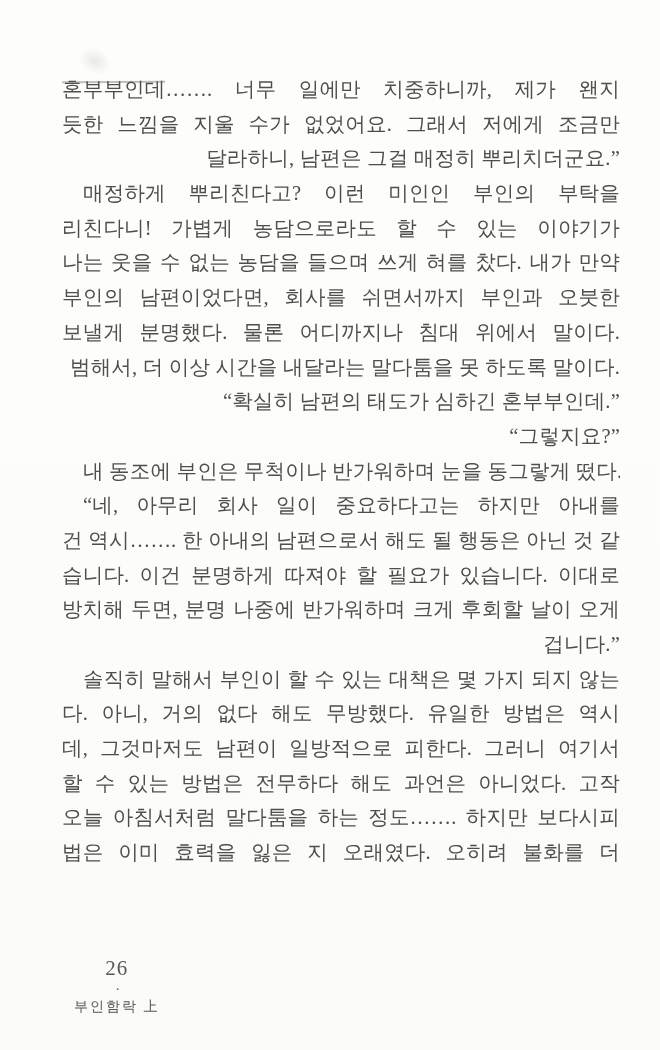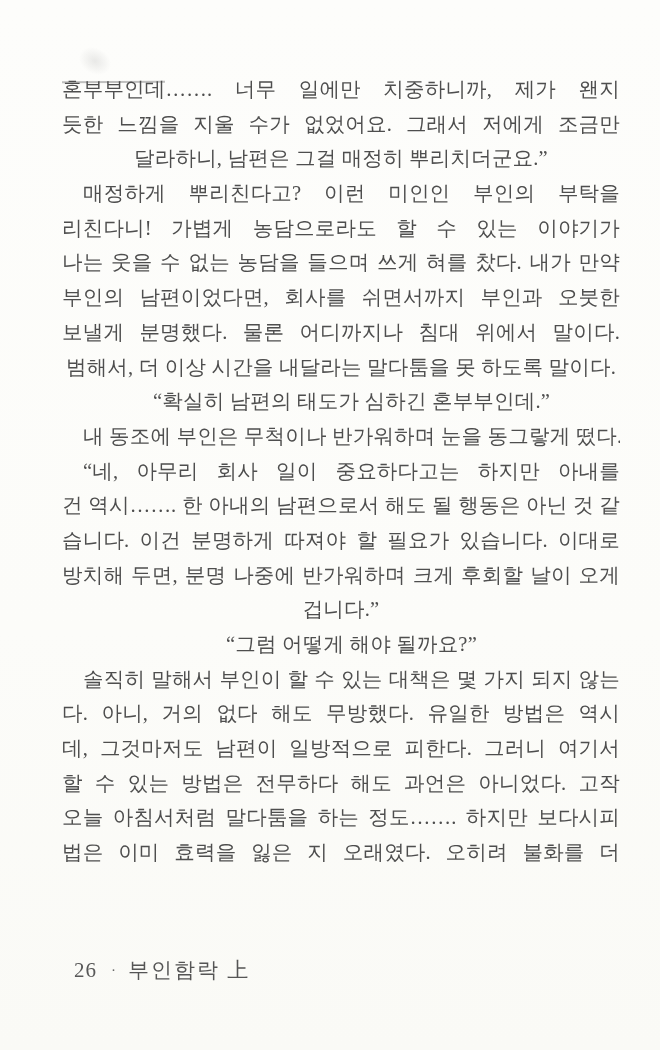--- a/index.html
+++ b/index.html
@@ -25,21 +25,21 @@
   }
   .text-block p.line {
     margin: 0;
     padding: 0;
     height: 34.7px;
     line-height: 34.7px;
     font-size: 20.5px;
     letter-spacing: 0.2px;
     white-space: nowrap;
     overflow: hidden;
-    text-align: center;
+    text-align: right;
   }
   .text-block p.line.j {
     white-space: normal;
     text-align: justify;
     text-align-last: justify;
     word-break: keep-all;
     max-height: 34.7px;
   }
   .text-block p.line.indent {
     text-indent: 21px;
@@ -63,32 +63,33 @@
     background: radial-gradient(ellipse at center, rgba(140,140,140,0.18), rgba(140,140,140,0) 70%);
     transform: rotate(30deg);
   }
   .footer {
     position: absolute;
     left: 74px;
     top: 956px;
     display: flex;
     align-items: center;
     color: #585858;
+    flex-direction: column;
   }
   .footer .page-number {
     font-size: 21px;
     letter-spacing: 1px;
   }
   .footer .separator {
     font-size: 15px;
     margin: 0 12px 0 14px;
     color: #6a6a6a;
   }
   .footer .book-title {
-    font-size: 21px;
+    font-size: 14px;
     letter-spacing: 2px;
     color: #555555;
   }
 </style>
 </head>
 <body>
 
 <div class="screenshot">
 
   <div class="scan-smudge"></div>
@@ -98,27 +99,27 @@
     <p class="line j">혼부부인데……. 너무 일에만 치중하니까, 제가 왠지 가정부가 된</p>
     <p class="line j">듯한 느낌을 지울 수가 없었어요. 그래서 저에게 조금만 시간을</p>
     <p class="line">달라하니, 남편은 그걸 매정히 뿌리치더군요.”</p>
     <p class="line j indent">매정하게 뿌리친다고? 이런 미인인 부인의 부탁을 매정하게 뿌</p>
     <p class="line j">리친다니! 가볍게 농담으로라도 할 수 있는 이야기가 아니었다.</p>
     <p class="line j">나는 웃을 수 없는 농담을 들으며 쓰게 혀를 찼다. 내가 만약 이</p>
     <p class="line j">부인의 남편이었다면, 회사를 쉬면서까지 부인과 오붓한 시간을</p>
     <p class="line j">보낼게 분명했다. 물론 어디까지나 침대 위에서 말이다. 범하고,</p>
     <p class="line">범해서, 더 이상 시간을 내달라는 말다툼을 못 하도록 말이다.</p>
     <p class="line indent">“확실히 남편의 태도가 심하긴 혼부부인데.”</p>
+    <p class="line indent">“그렇지요?”</p>
     <p class="line indent">내 동조에 부인은 무척이나 반가워하며 눈을 동그랗게 떴다.</p>
     <p class="line j indent">“네, 아무리 회사 일이 중요하다고는 하지만 아내를 방치하는</p>
     <p class="line j">건 역시……. 한 아내의 남편으로서 해도 될 행동은 아닌 것 같</p>
     <p class="line j">습니다. 이건 분명하게 따져야 할 필요가 있습니다. 이대로 계속</p>
     <p class="line j">방치해 두면, 분명 나중에 반가워하며 크게 후회할 날이 오게 될</p>
     <p class="line">겁니다.”</p>
-    <p class="line indent">“그럼 어떻게 해야 될까요?”</p>
     <p class="line j indent">솔직히 말해서 부인이 할 수 있는 대책은 몇 가지 되지 않는</p>
     <p class="line j">다. 아니, 거의 없다 해도 무방했다. 유일한 방법은 역시 대화인</p>
     <p class="line j">데, 그것마저도 남편이 일방적으로 피한다. 그러니 여기서 부인이</p>
     <p class="line j">할 수 있는 방법은 전무하다 해도 과언은 아니었다. 고작 해봐야</p>
     <p class="line j">오늘 아침서처럼 말다툼을 하는 정도……. 하지만 보다시피 그 방</p>
     <p class="line j">법은 이미 효력을 잃은 지 오래였다. 오히려 불화를 더 심화시키</p>
   </div>
 
   <div class="footer">
     <span class="page-number">26</span>

